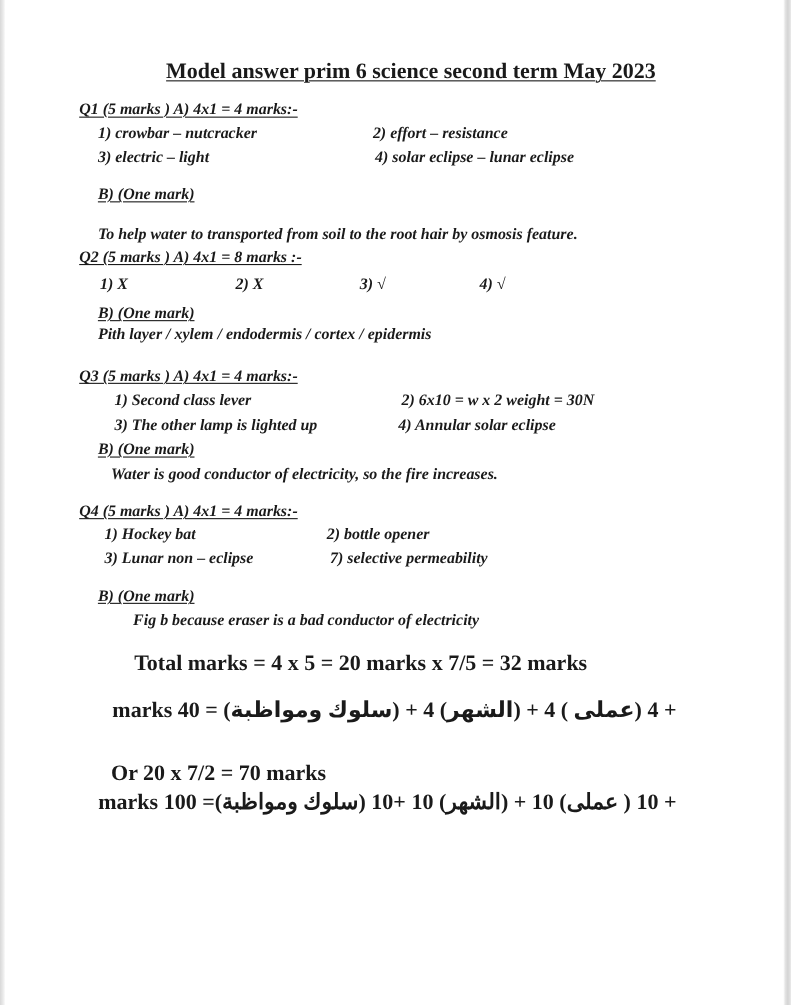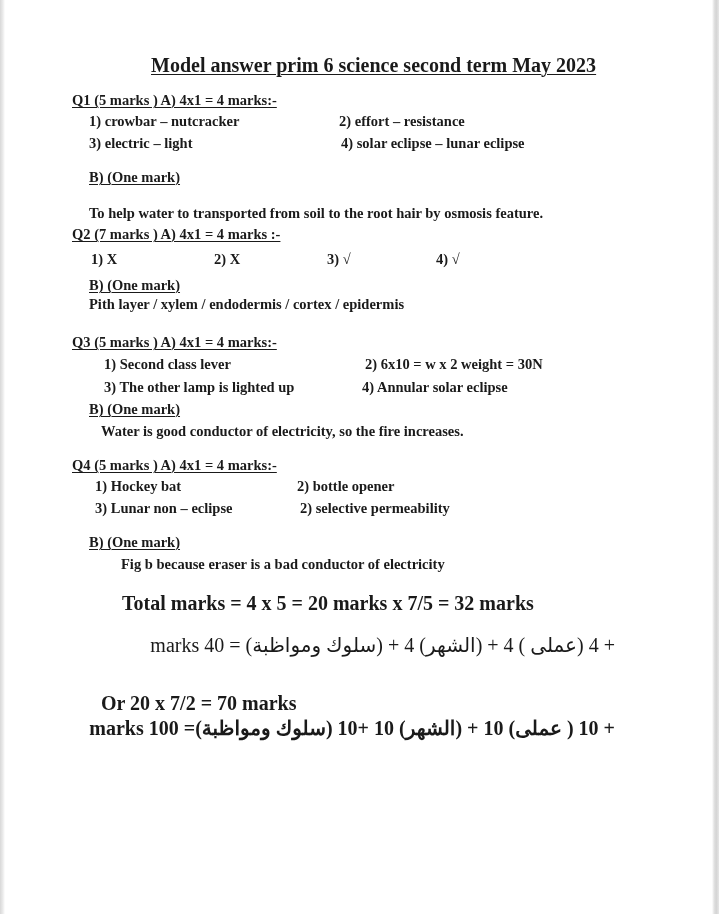--- a/index.html
+++ b/index.html
@@ -9,61 +9,61 @@
       font-family: "Liberation Serif", "DejaVu Serif", serif;
       font-weight: bold; color: #1a1a1a;
     }
     .edge-left { position: absolute; left: 0; top: 0; width: 5px; height: 914px;
       background: linear-gradient(to right, #d8d8d8, #ececec 60%, #ffffff); }
     .edge-right { position: absolute; right: 0; top: 0; width: 7px; height: 914px;
       background: linear-gradient(to right, #ffffff, #e2e2e2 30%, #d4d4d4 60%, #e6e6e6); }
     .t { position: absolute; white-space: nowrap; }
     .u { text-decoration: underline; text-underline-offset: 2px; text-decoration-thickness: 1px; }
     .title { font-size: 20px; }
-    .sm { font-size: 14.5px; }
+    .sm { font-size: 14.5px; font-style: italic; }
     .big { font-size: 20px; }
-    .ar { font-family: "DejaVu Sans", sans-serif; font-weight: normal; font-size: 16px; }
+    .ar { font-family: "DejaVu Sans", sans-serif; font-weight: bold; font-size: 16px; }
   </style>
 </head>
 <body>
 
 <div class="edge-left"></div>
 <div class="edge-right"></div>
 
 <div class="t title u" style="left:151px; top:54px;">Model answer prim 6 science second term May 2023</div>
 
 <div class="t sm u" style="left:72px; top:92px;">Q1 (5 marks )   A) 4x1 = 4 marks:-</div>
 <div class="t sm" style="left:89px; top:113px;">1) crowbar – nutcracker</div>
 <div class="t sm" style="left:339px; top:113px;">2) effort – resistance</div>
 <div class="t sm" style="left:89px; top:135px;">3) electric – light</div>
 <div class="t sm" style="left:341px; top:135px;">4) solar eclipse – lunar eclipse</div>
 <div class="t sm u" style="left:89px; top:169px;">B) (One mark)</div>
 <div class="t sm" style="left:89px; top:205px;">To help water to transported from soil to the root hair by osmosis feature.</div>
 
-<div class="t sm u" style="left:72px; top:226px;">Q2 (7 marks )   A) 4x1 = 4 marks :-</div>
+<div class="t sm u" style="left:72px; top:226px;">Q2 (5 marks )   A) 4x1 = 8 marks :-</div>
 <div class="t sm" style="left:91px; top:251px;">1) X</div>
 <div class="t sm" style="left:214px; top:251px;">2) X</div>
 <div class="t sm" style="left:327px; top:251px;">3) √</div>
 <div class="t sm" style="left:436px; top:251px;">4) √</div>
 <div class="t sm u" style="left:89px; top:277px;">B) (One mark)</div>
 <div class="t sm" style="left:89px; top:296px;">Pith layer / xylem / endodermis / cortex / epidermis</div>
 
 <div class="t sm u" style="left:72px; top:334px;">Q3 (5 marks )   A) 4x1 = 4 marks:-</div>
 <div class="t sm" style="left:104px; top:356px;">1)  Second class lever</div>
 <div class="t sm" style="left:365px; top:356px;">2) 6x10 = w x 2    weight = 30N</div>
 <div class="t sm" style="left:104px; top:379px;">3) The other lamp is lighted up</div>
 <div class="t sm" style="left:362px; top:379px;">4) Annular solar eclipse</div>
 <div class="t sm u" style="left:89px; top:401px;">B) (One mark)</div>
 <div class="t sm" style="left:101px; top:423px;">Water is good conductor of electricity, so the fire increases.</div>
 
 <div class="t sm u" style="left:72px; top:457px;">Q4 (5 marks )   A) 4x1 = 4 marks:-</div>
 <div class="t sm" style="left:95px; top:478px;">1) Hockey bat</div>
 <div class="t sm" style="left:297px; top:478px;">2) bottle opener</div>
 <div class="t sm" style="left:95px; top:500px;">3) Lunar non – eclipse</div>
-<div class="t sm" style="left:300px; top:500px;">2) selective permeability</div>
+<div class="t sm" style="left:300px; top:500px;">7) selective permeability</div>
 <div class="t sm u" style="left:89px; top:534px;">B) (One mark)</div>
 <div class="t sm" style="left:121px; top:556px;">Fig b   because eraser is a bad conductor of electricity</div>
 
 <div class="t big" style="left:122px; top:592px;">Total marks =  4 x 5 = 20 marks x 7/5 = 32 marks</div>
 <div class="t big" style="right:104px; top:633px; direction:ltr;">
   <span class="ar" style="font-family:'Liberation Serif','DejaVu Sans',serif; font-size:20px; unicode-bidi:plaintext;">+ 4  (عملى ) 4 + (الشهر) 4 +  (سلوك ومواظبة) = 40 marks</span>
 </div>
 <div class="t big" style="left:101px; top:692px;">Or 20 x 7/2 = 70 marks</div>
 <div class="t big" style="right:104px; top:716px;">
   <span style="font-size:20px; unicode-bidi:plaintext;">+ 10 ( عملى) 10 + (الشهر) 10  +10  (سلوك ومواظبة)= 100 marks</span>

